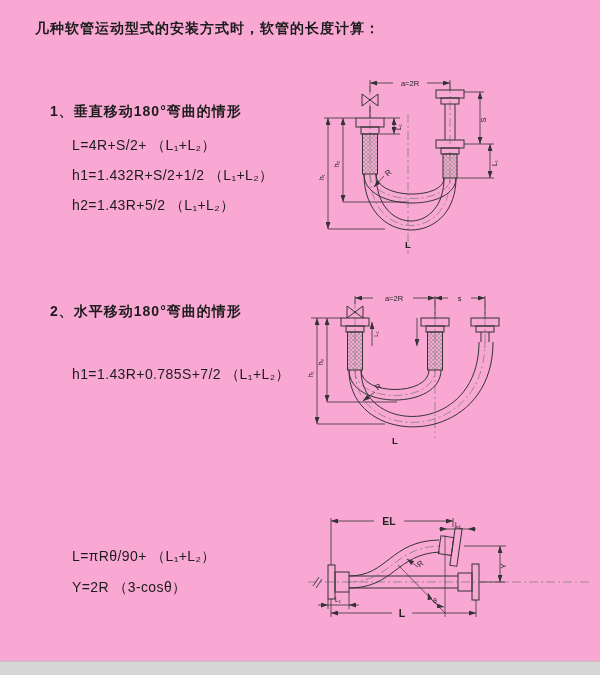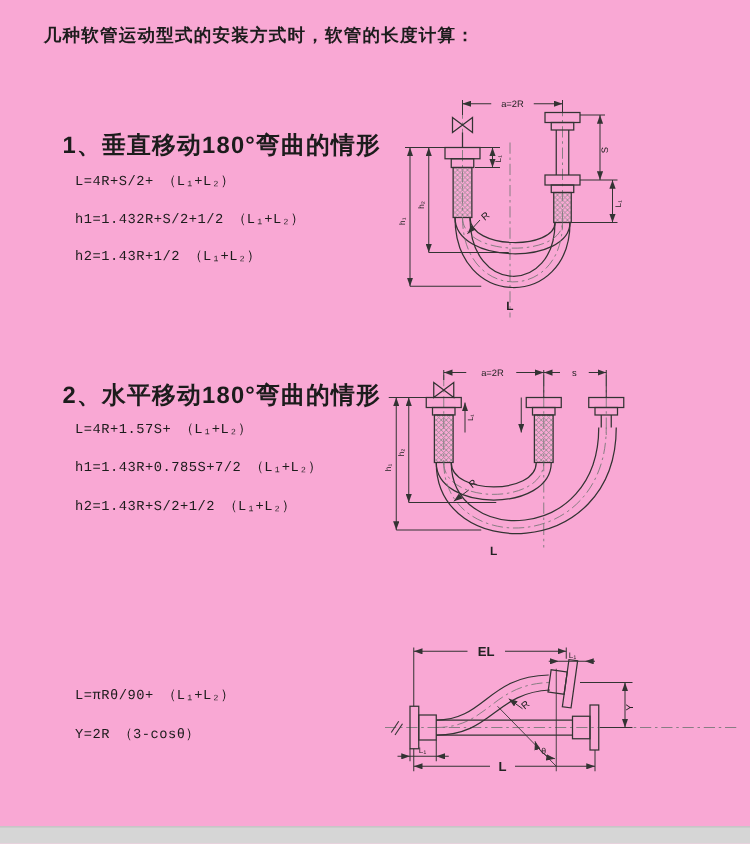--- a/index.html
+++ b/index.html
@@ -1,42 +1,40 @@
 <!DOCTYPE html>
 <html><head>
 <meta charset="utf-8">
 <style>
   html,body{margin:0;padding:0;background:#ffffff;}
   #page{
     position:relative;width:600px;height:675px;background:#f9a8d4;overflow:hidden;
     font-family:"Liberation Sans","DejaVu Sans",sans-serif;color:#1c1c1c;
   }
   .title{position:absolute;left:35px;top:20px;font-size:14px;font-weight:700;letter-spacing:1px;}
-  .sec-heading{position:absolute;left:50px;font-size:19px;font-weight:700;letter-spacing:1px;}
-  .formula{position:absolute;left:60px;font-size:11px;font-weight:500;letter-spacing:0.4px;font-family:Liberation Mono, monospace;}
+  .sec-heading{position:absolute;left:50px;font-size:14px;font-weight:700;letter-spacing:1px;}
+  .formula{position:absolute;left:72px;font-size:14px;font-weight:500;letter-spacing:0.4px;}
   .diag{position:absolute;}
   svg text{font-family:"Liberation Sans","DejaVu Sans",sans-serif;fill:#222;}
   .bottom-bar{position:absolute;left:0;top:661px;width:600px;height:14px;background:#d6d6d6;border-top:1px solid #c2c2c2;}
 </style>
 </head>
 <body>
 
 <div id="page">
 
   <div class="title">几种软管运动型式的安装方式时，软管的长度计算：</div>
 
   <div class="sec-heading" style="top:103px">1、垂直移动180°弯曲的情形</div>
   <div class="formula" style="top:137px">L=4R+S/2+ （L₁+L₂）</div>
   <div class="formula" style="top:167px">h1=1.432R+S/2+1/2 （L₁+L₂）</div>
-  <div class="formula" style="top:197px">h2=1.43R+1/2 （L₁+L₂）</div>
+  <div class="formula" style="top:197px">h2=1.43R+5/2 （L₁+L₂）</div>
 
   <div class="sec-heading" style="top:303px">2、水平移动180°弯曲的情形</div>
-  <div class="formula" style="top:335px">L=4R+1.57S+ （L₁+L₂）</div>
   <div class="formula" style="top:366px">h1=1.43R+0.785S+7/2 （L₁+L₂）</div>
-  <div class="formula" style="top:397px">h2=1.43R+S/2+1/2 （L₁+L₂）</div>
 
   <div class="formula" style="top:548px">L=πRθ/90+ （L₁+L₂）</div>
   <div class="formula" style="top:579px">Y=2R （3-cosθ）</div>
 
   <svg class="diag" style="left:310px;top:72px" width="280" height="185" viewBox="0 0 280 185">
     <defs>
       <marker id="m1" markerUnits="userSpaceOnUse" markerWidth="7" markerHeight="5" refX="7" refY="2.5" orient="auto-start-reverse">
         <path d="M0,0L7,2.5L0,5z" fill="#333"></path>
       </marker>
       <pattern id="br1" width="4" height="4" patternUnits="userSpaceOnUse">

